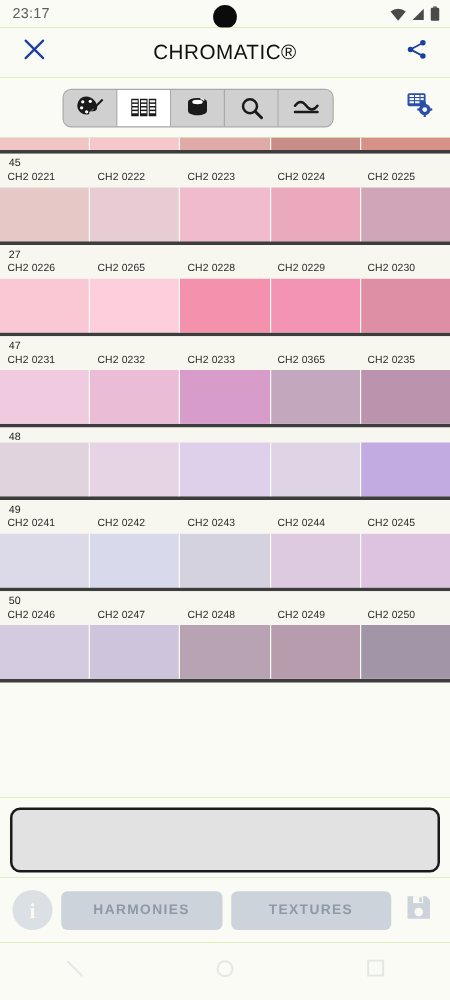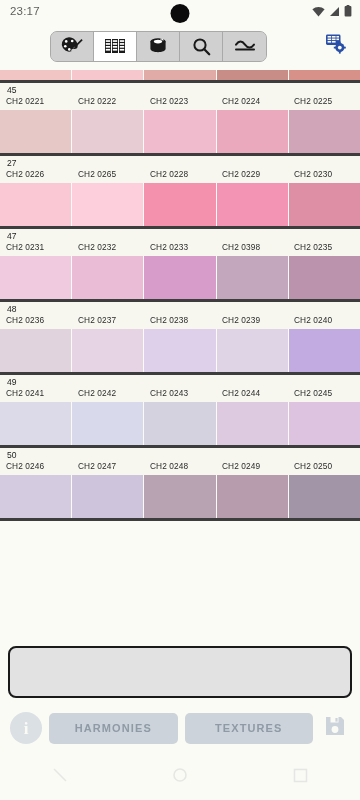--- a/index.html
+++ b/index.html
@@ -131,20 +131,40 @@
       </span>
       <span>
         <svg width="8" height="12" viewBox="0 0 8 12">
             <rect x="2.6" y="0" width="2.8" height="1.3" fill="#4a4a4a"></rect>
             <rect x="0.6" y="1.1" width="6.8" height="10.4" rx="1" fill="#4a4a4a"></rect>
           </svg>
       </span>
     </div>
   </div>
 
+  <div class="appbar">
+    <div class="icon-btn">
+      <span>
+        <svg width="17" height="17" viewBox="0 0 17 17">
+            <path d="M1.5 1.5 15.5 15.5M15.5 1.5 1.5 15.5" stroke="#1b3fa0" stroke-width="1.8" stroke-linecap="round"></path>
+          </svg>
+      </span>
+    </div>
+    <div class="appbar-title">CHROMATIC®</div>
+    <div class="icon-btn right">
+      <span>
+        <svg width="17" height="17" viewBox="0 0 17 17">
+          <circle cx="13.3" cy="3.2" r="2.2" fill="#1b3fa0"></circle>
+          <circle cx="3.4" cy="8.5" r="2.2" fill="#1b3fa0"></circle>
+          <circle cx="13.3" cy="13.8" r="2.2" fill="#1b3fa0"></circle>
+          <path d="M5.2 7.6 11.6 4.2M5.2 9.5 11.6 12.9" stroke="#1b3fa0" stroke-width="1.4"></path>
+        </svg>
+      </span>
+    </div>
+  </div>
 
   <div class="toolbar-wrap">
     <div class="seg">
 
       <div class="seg-btn">
         <span>
           <svg width="22" height="20" viewBox="0 0 22 20">
             <path d="M8 1.2a7.2 7.2 0 1 0 2.4 14 1.5 1.5 0 0 1 1.3-2.2h1.8a3.2 3.2 0 0 0 3.2-3.2C16.7 5.6 12.8 1.2 8 1.2Z" fill="#1a1a1a"></path>
             <circle cx="5.2" cy="5.4" r="1.3" fill="#fff"></circle>
             <circle cx="4.3" cy="10.2" r="1.3" fill="#fff"></circle>
@@ -289,42 +309,35 @@
           <div class="sep"></div>
         </div>
         <div class="group">
           <div class="group-head">
             <div class="group-num">47</div>
           </div>
           <div class="labels">
             <div class="label-cell">CH2 0231</div>
             <div class="label-cell">CH2 0232</div>
             <div class="label-cell">CH2 0233</div>
-            <div class="label-cell">CH2 0398</div>
+            <div class="label-cell">CH2 0365</div>
             <div class="label-cell">CH2 0235</div>
           </div>
           <div class="swatches">
             <div class="swatch" style="background: rgb(240, 203, 224);"></div>
             <div class="swatch" style="background: rgb(234, 188, 214);"></div>
             <div class="swatch" style="background: rgb(216, 156, 202);"></div>
             <div class="swatch" style="background: rgb(195, 168, 189);"></div>
             <div class="swatch" style="background: rgb(187, 147, 173);"></div>
           </div>
           <div class="sep"></div>
         </div>
         <div class="group">
           <div class="group-head">
             <div class="group-num">48</div>
-          </div>
-          <div class="labels">
-            <div class="label-cell">CH2 0236</div>
-            <div class="label-cell">CH2 0237</div>
-            <div class="label-cell">CH2 0238</div>
-            <div class="label-cell">CH2 0239</div>
-            <div class="label-cell">CH2 0240</div>
           </div>
           <div class="swatches">
             <div class="swatch" style="background: rgb(225, 211, 222);"></div>
             <div class="swatch" style="background: rgb(230, 212, 228);"></div>
             <div class="swatch" style="background: rgb(222, 208, 234);"></div>
             <div class="swatch" style="background: rgb(222, 212, 230);"></div>
             <div class="swatch" style="background: rgb(194, 171, 224);"></div>
           </div>
           <div class="sep"></div>
         </div>

